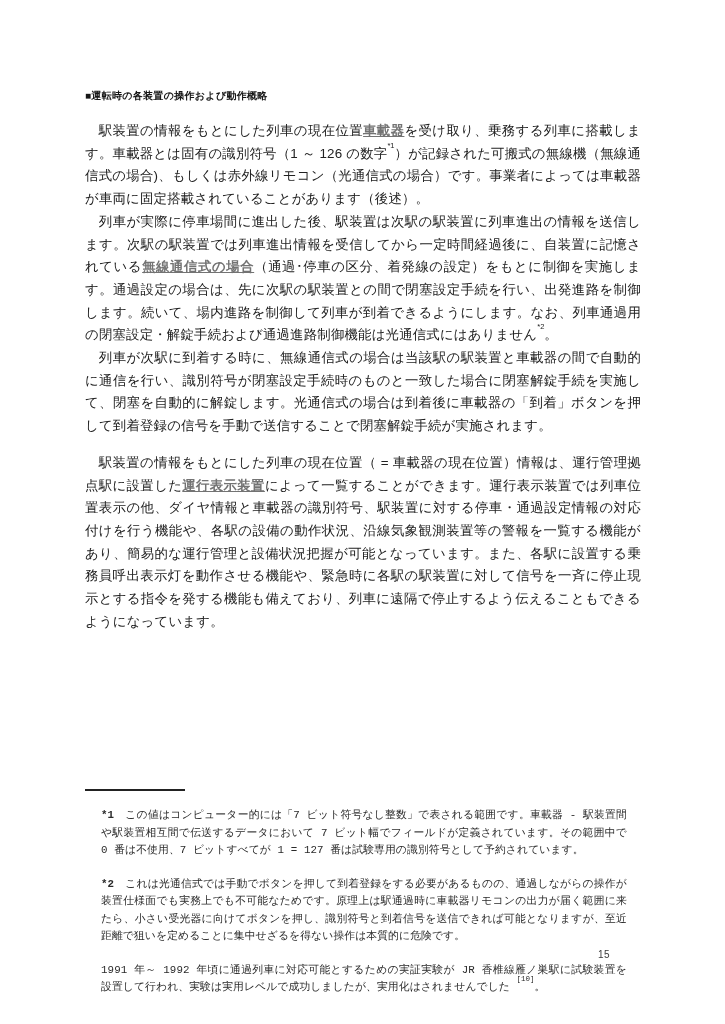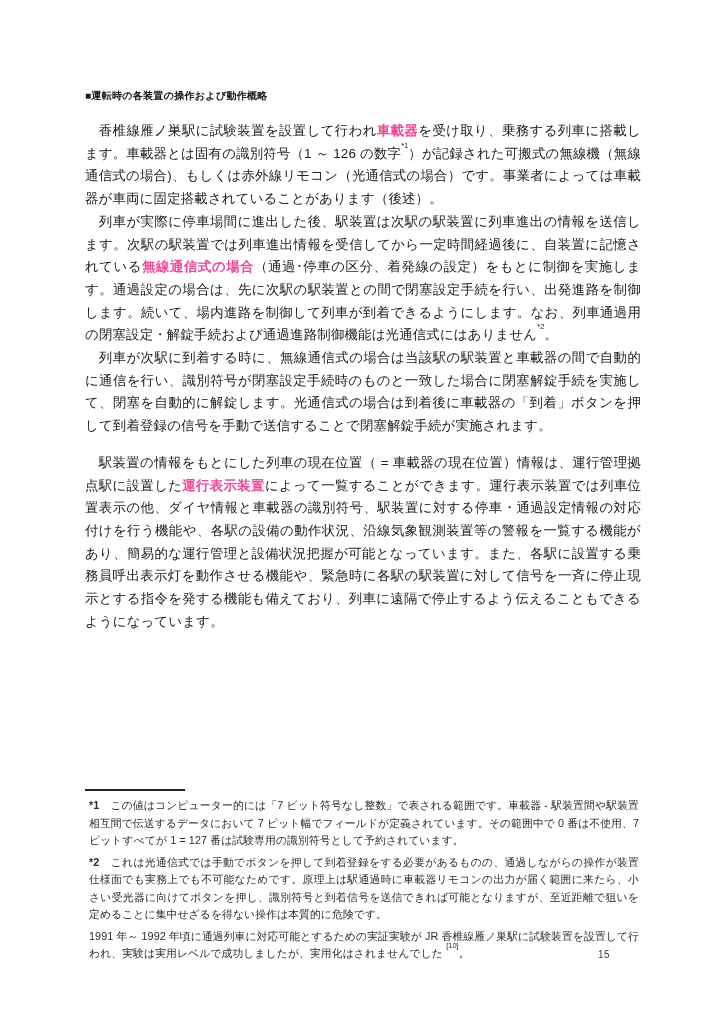--- a/index.html
+++ b/index.html
@@ -37,21 +37,22 @@
   .body-para {
     font-size: 13.4px;
     line-height: 22.7px;
     margin: 0;
     text-align: justify;
     letter-spacing: 0.2px;
     color: #212121;
   }
   .body-para b {
     font-weight: bold;
-    color: #ec4899;
+    color: #737373;
+    text-decoration: underline;
   }
   .body-para sup, .fn sup {
     font-size: 7.5px;
     line-height: 0;
     position: relative;
     top: -0.6em;
     letter-spacing: 0;
   }
   .gap-before {
     margin-top: 14px;
@@ -64,24 +65,25 @@
   }
   .fn-rule {
     width: 100px;
     height: 0;
     border-top: 2px solid #222222;
     margin: 0 0 6px 0;
   }
   .fn {
     font-size: 10.8px;
     line-height: 17.5px;
-    margin: 4px;
+    margin: 16px;
     text-align: justify;
     letter-spacing: 0.1px;
     color: #2a2a2a;
+    font-family: Liberation Mono, monospace;
   }
   .fn b {
     font-weight: bold;
   }
   .page-number {
     position: absolute;
     left: 598px;
     top: 949px;
     font-size: 10px;
     color: #3a3a3a;
@@ -89,21 +91,21 @@
   }
 </style>
 </head>
 <body>
 
 <div class="page">
 
   <div class="content">
     <h1 class="heading">■運転時の各装置の操作および動作概略</h1>
 
-    <p class="body-para"><span>　香椎線雁ノ巣駅に試験装置を設置して行われ</span><b>車載器</b><span>を受け取り、乗務する列車に搭載します。車載器とは固有の識別符号（1 ～ 126 の数字</span><sup>*1</sup><span>）が記録された可搬式の無線機（無線通信式の場合)、もしくは赤外線リモコン（光通信式の場合）です。事業者によっては車載器が車両に固定搭載されていることがあります（後述）。</span></p>
+    <p class="body-para"><span>　駅装置の情報をもとにした列車の現在位置</span><b>車載器</b><span>を受け取り、乗務する列車に搭載します。車載器とは固有の識別符号（1 ～ 126 の数字</span><sup>*1</sup><span>）が記録された可搬式の無線機（無線通信式の場合)、もしくは赤外線リモコン（光通信式の場合）です。事業者によっては車載器が車両に固定搭載されていることがあります（後述）。</span></p>
 
 
     <p class="body-para"><span>　列車が実際に停車場間に進出した後、駅装置は次駅の駅装置に列車進出の情報を送信します。次駅の駅装置では列車進出情報を受信してから一定時間経過後に、自装置に記憶されている</span><b>無線通信式の場合</b><span>（通過･停車の区分、着発線の設定）をもとに制御を実施します。通過設定の場合は、先に次駅の駅装置との間で閉塞設定手続を行い、出発進路を制御します。続いて、場内進路を制御して列車が到着できるようにします。なお、列車通過用の閉塞設定・解錠手続および通過進路制御機能は光通信式にはありません</span><sup>*2</sup><span>。</span></p>
 
     <p class="body-para"><span>　列車が次駅に到着する時に、無線通信式の場合は当該駅の駅装置と車載器の間で自動的に通信を行い、識別符号が閉塞設定手続時のものと一致した場合に閉塞解錠手続を実施して、閉塞を自動的に解錠します。光通信式の場合は到着後に車載器の「到着」ボタンを押して到着登録の信号を手動で送信することで閉塞解錠手続が実施されます。</span></p>
 
     <p class="body-para gap-before"><span>　駅装置の情報をもとにした列車の現在位置（ = 車載器の現在位置）情報は、運行管理拠点駅に設置した</span><b>運行表示装置</b><span>によって一覧することができます。運行表示装置では列車位置表示の他、ダイヤ情報と車載器の識別符号、駅装置に対する停車・通過設定情報の対応付けを行う機能や、各駅の設備の動作状況、沿線気象観測装置等の警報を一覧する機能があり、簡易的な運行管理と設備状況把握が可能となっています。また、各駅に設置する乗務員呼出表示灯を動作させる機能や、緊急時に各駅の駅装置に対して信号を一斉に停止現示とする指令を発する機能も備えており、列車に遠隔で停止するよう伝えることもできるようになっています。</span></p>
   </div>
 
   <div class="footnotes">

